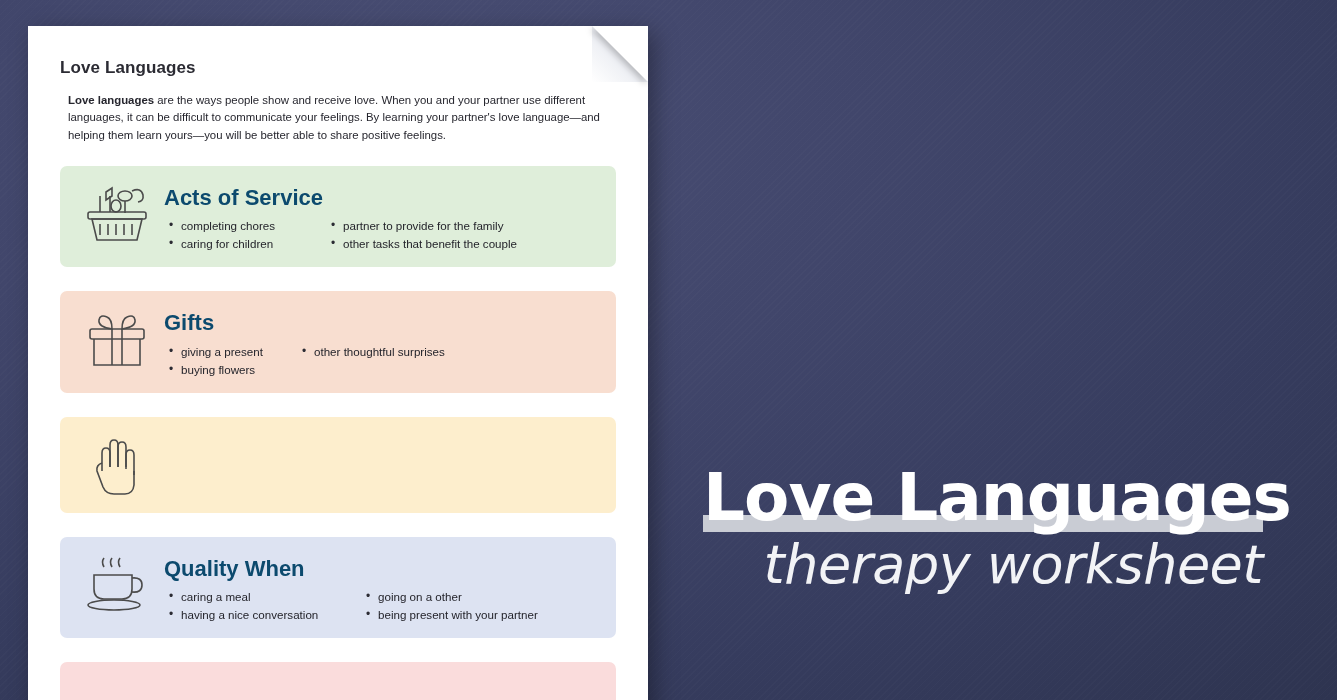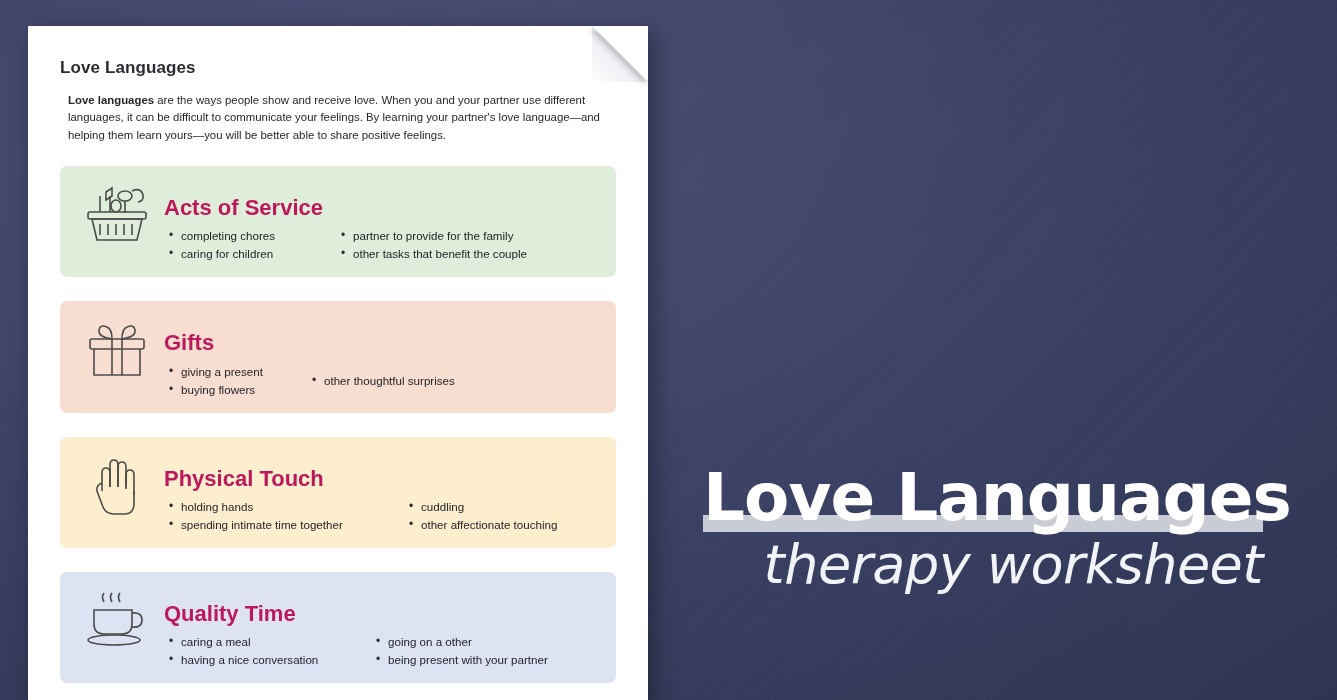--- a/index.html
+++ b/index.html
@@ -90,28 +90,27 @@
     flex: 0 0 86px;
     display: flex;
     align-items: center;
     justify-content: center;
     padding-top: 4px;
   }
   .card-body { flex: 1 1 auto; padding-left: 4px; }
   .card-title {
     font-size: 22px;
     font-weight: bold;
-    color: #be185d;
-    margin: 18px 0 7px 0;
+    color: #0c4a6e;
+    margin: 8px 0 7px 0;
     line-height: 1.1;
   }
   .card-lists {
     display: flex;
-    gap: 12px;
-    align-items: center;
+    gap: 2px;
   }
   .card-lists ul {
     margin: 0;
     padding: 0 0 0 17px;
     list-style: none;
   }
   .card-lists li {
     font-size: 11.6px;
     color: #24242b;
     line-height: 1.56;
@@ -236,46 +235,33 @@
   <div class="card" style="background:#fdeecd">
     <div class="card-icon">
       <svg width="74" height="64" viewBox="0 0 74 64" fill="none" stroke="#4b4b4b" stroke-width="1.6">
         <path d="M22 38 v-18 q0 -5 4 -5 q4 0 4 5 v14"></path>
         <path d="M30 34 v-22 q0 -5 4 -5 q4 0 4 5 v22"></path>
         <path d="M38 34 v-20 q0 -5 4 -5 q4 0 4 5 v20"></path>
         <path d="M46 36 v-14 q0 -5 4 -5 q4 0 4 5 v20"></path>
         <path d="M22 30 q-6 2 -5 8 l6 16 q3 7 11 7 h11 q8 0 9 -9 l0 -14"></path>
       </svg>
     </div>
-    <div class="card-body">
-      <h2 class="card-title">Physical Touch</h2>
-      <div class="card-lists">
-        <ul style="width:228px">
-          <li>holding hands</li>
-          <li>spending intimate time together</li>
-        </ul>
-        <ul>
-          <li>cuddling</li>
-          <li>other affectionate touching</li>
-        </ul>
-      </div>
-    </div>
   </div>
 
   <div class="card" style="background:#dde3f2">
     <div class="card-icon">
       <svg width="74" height="64" viewBox="0 0 74 64" fill="none" stroke="#4b4b4b" stroke-width="1.6">
         <path d="M24 14 q-3 -5 0 -9 M32 14 q-3 -5 0 -9 M40 14 q-3 -5 0 -9"></path>
         <path d="M14 22 h38 v14 q0 10 -10 10 h-18 q-10 0 -10 -10 z"></path>
         <path d="M52 25 q10 -1 10 7 q0 8 -10 7"></path>
         <ellipse cx="34" cy="52" rx="26" ry="5"></ellipse>
       </svg>
     </div>
     <div class="card-body">
-      <h2 class="card-title">Quality Time</h2>
+      <h2 class="card-title">Quality When</h2>
       <div class="card-lists">
         <ul style="width:195px">
           <li>caring a meal</li>
           <li>having a nice conversation</li>
         </ul>
         <ul>
           <li>going on a other</li>
           <li>being present with your partner</li>
         </ul>
       </div>

